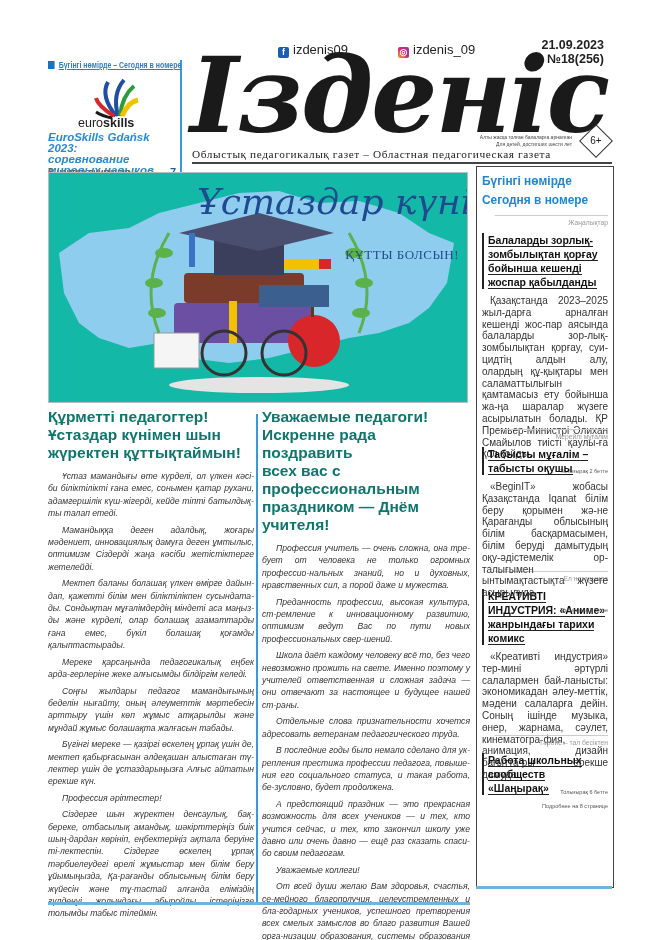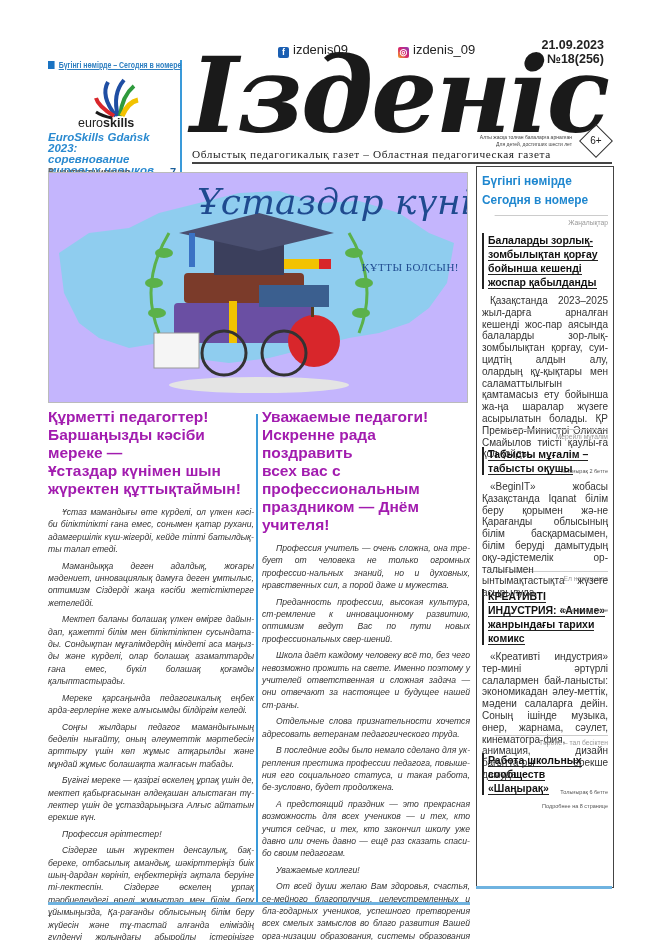--- a/index.html
+++ b/index.html
@@ -21,25 +21,25 @@
   #mast .social .ic{display:inline-block;width:11px;height:11px;border-radius:2px;color:#fff;font-size:9px;font-weight:bold;text-align:center;line-height:11px;margin-right:4px;vertical-align:-1px;}
   #mast .fb{left:88px;} #mast .fb .ic{background:#1b5fb2;}
   #mast .ig{left:208px;} #mast .ig .ic{background:linear-gradient(45deg,#f5a623,#d6246e,#8a3ab9);}
   #mast .name{position:absolute;left:0;top:10px;font-family:"DejaVu Serif",serif;font-weight:bold;font-style:italic;font-size:104px;line-height:100px;letter-spacing:-2px;color:#1a1a1a;}
   #mast .date{position:absolute;right:6px;top:2px;text-align:right;font-size:12.5px;font-weight:bold;line-height:14px;color:#222;}
   #mast .age-note{position:absolute;right:38px;top:98px;text-align:right;font-size:5px;line-height:7px;color:#444;}
   #mast .age{position:absolute;right:2px;top:93px;width:22px;height:22px;border:1px solid #333;transform:rotate(45deg);}
   #mast .age span{display:block;transform:rotate(-45deg);font-size:10px;text-align:center;line-height:22px;}
   #subtitle{left:192px;top:148px;width:420px;border-bottom:2px solid #444;font-family:"Liberation Serif",serif;font-size:11.3px;letter-spacing:0.6px;padding-bottom:2px;color:#222;white-space:nowrap;}
   
-  #illus{left:48px;top:172px;width:418px;height:229px;border:1px solid #bbb;background:#c4b5fd;overflow:hidden;}
+  #illus{left:48px;top:172px;width:418px;height:229px;border:1px solid #bbb;background:#14b8a6;overflow:hidden;}
   #illus .script{position:absolute;left:148px;top:8px;font-family:"DejaVu Serif",serif;font-style:italic;font-size:36px;color:#1f4a8f;white-space:nowrap;}
-  #illus .sub{position:absolute;right:8px;top:88px;font-family:"Liberation Serif",serif;font-size:11px;color:#1f4a8f;letter-spacing:0.5px;}
-  
-  .col-head{font-weight:bold;color:#a21caf;font-size:15.5px;line-height:18px;}
+  #illus .sub{position:absolute;right:8px;top:74px;font-family:"Liberation Serif",serif;font-size:13px;color:#1f4a8f;letter-spacing:0.5px;}
+  
+  .col-head{font-weight:bold;color:#0f766e;font-size:15.5px;line-height:18px;}
   .col-body{font-style:italic;font-size:8.6px;line-height:12.4px;color:#333;text-align:justify;}
   .col-body p{margin:0 0 4px 0;text-indent:14px;}
   #colL{left:48px;top:408px;width:206px;}
   #colR{left:262px;top:408px;width:208px;}
   #colDivider{left:256px;top:414px;width:2px;height:488px;background:#3a9ad9;}
   #bottomRule{left:48px;top:902px;width:422px;height:3px;background:#6fb3e0;}
   
   #side{left:476px;top:166px;width:136px;height:720px;border:1px solid #444;border-width:1px 1px 1.5px 1.5px;}
   #side .hdr{position:absolute;left:5px;top:4px;font-weight:bold;color:#1f87cf;font-size:13.5px;line-height:19px;transform:scaleX(0.88);transform-origin:left;white-space:nowrap;}
   .s-item{position:absolute;left:5px;width:126px;}
@@ -126,21 +126,20 @@
     <ellipse cx="315" cy="110" rx="9" ry="5" fill="#5bb14a"></ellipse>
     <ellipse cx="312" cy="140" rx="9" ry="5" fill="#5bb14a"></ellipse>
   </svg>
   <div class="script">Ұстаздар күні</div>
   <div class="sub">ҚҰТТЫ БОЛСЫН!</div>
 </div>
 
 <div id="colL" class="abs">
   <div class="col-head">
     <div>Құрметті педагогтер!</div>
-    <div>Баршаңызды кәсіби мереке —</div>
     <div>Ұстаздар күнімен шын</div>
     <div>жүректен құттықтаймын!</div>
   </div>
   <div class="col-body" style="margin-top:8px">
     <p>Ұстаз мамандығы өте күрделі, ол үлкен кәсі-би біліктілікті ғана емес, сонымен қатар рухани, адамгершілік күш-жігерді, кейде тіпті батылдық-ты талап етеді.</p>
     <p>Мамандыққа деген адалдық, жоғары мәдениет, инновациялық дамуға деген ұмтылыс, оптимизм Сіздерді жаңа кәсіби жетістіктерге жетелейді.</p>
     <p>Мектеп баланы болашақ үлкен өмірге дайын-дап, қажетті білім мен біліктілікпен сусындата-ды. Сондықтан мұғалімдердің міндеті аса маңыз-ды және күрделі, олар болашақ азаматтарды ғана емес, бүкіл болашақ қоғамды қалыптастырады.</p>
     <p>Мереке қарсаңында педагогикалық еңбек арда-герлеріне жеке алғысымды білдіргім келеді.</p>
     <p>Соңғы жылдары педагог мамандығының беделін нығайту, оның әлеуметтік мәртебесін арттыру үшін көп жұмыс атқарылды және мұндай жұмыс болашақта жалғасын табады.</p>
     <p>Бүгінгі мереке — қазіргі өскелең ұрпақ үшін де, мектеп қабырғасынан әлдеқашан алыстаған тү-лектер үшін де ұстаздарыңызға Алғыс айтатын ерекше күн.</p>

